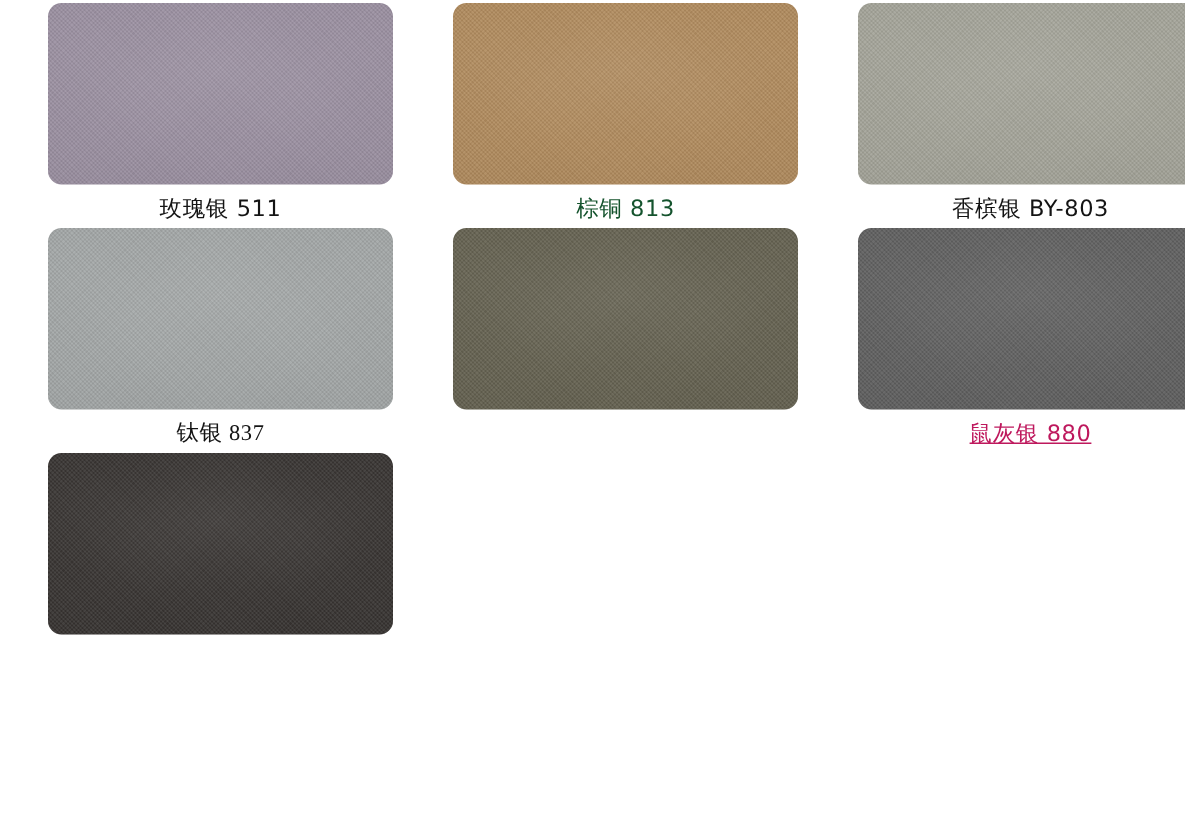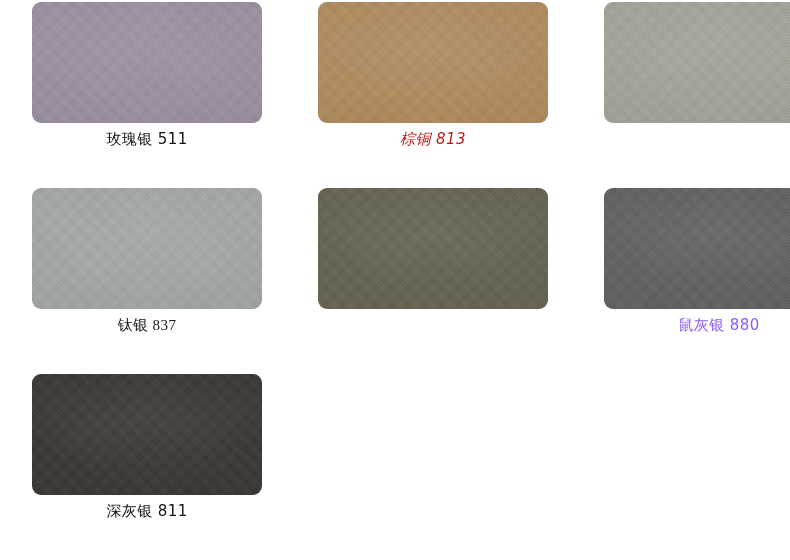--- a/index.html
+++ b/index.html
@@ -17,21 +17,20 @@
   }
 
   #swatch-grid {
     display: grid;
     grid-template-columns: repeat(3, 250px);
     grid-auto-rows: 150px;
     column-gap: 20px;
     row-gap: 0px;
     padding: 2px 0 0 32px;
     box-sizing: border-box;
-    gap: 36px;
   }
 
   .swatch-cell {
     width: 230px;
     display: flex;
     flex-direction: column;
     align-items: center;
   }
 
   .swatch-chip {
@@ -97,39 +96,39 @@
 
 <div id="swatch-grid">
 
   <div class="swatch-cell">
     <div class="swatch-chip" style="background-color: rgb(154, 143, 160);"></div>
     <div class="swatch-label" style="color: rgb(20, 20, 20);">玫瑰银 511</div>
   </div>
 
   <div class="swatch-cell">
     <div class="swatch-chip" style="background-color: rgb(176, 138, 92);"></div>
-    <div class="swatch-label" style="color: #b91c1c; font-style: italic;">棕铜 813</div>
+    <div class="swatch-label" style="color: #14532d;">棕铜 813</div>
   </div>
 
   <div class="swatch-cell">
     <div class="swatch-chip" style="background-color: rgb(163, 163, 152);"></div>
+    <div class="swatch-label" style="color: rgb(20, 20, 20);">香槟银 BY-803</div>
   </div>
 
   <div class="swatch-cell">
     <div class="swatch-chip" style="background-color: rgb(162, 166, 166);"></div>
     <div class="swatch-label" style="color: rgb(20, 20, 20); font-family: Liberation Serif, serif;">钛银 837</div>
   </div>
 
   <div class="swatch-cell">
     <div class="swatch-chip" style="background-color: rgb(99, 96, 79);"></div>
   </div>
 
   <div class="swatch-cell">
     <div class="swatch-chip" style="background-color: rgb(94, 94, 94);"></div>
-    <div class="swatch-label" style="color: #8b5cf6;">鼠灰银 880</div>
+    <div class="swatch-label" style="color: #be185d; text-decoration: underline;">鼠灰银 880</div>
   </div>
 
   <div class="swatch-cell">
     <div class="swatch-chip" style="background-color: rgb(54, 50, 48);"></div>
-    <div class="swatch-label" style="color: rgb(20, 20, 20);">深灰银 811</div>
   </div>
 
 </div>
 
 </body></html>

